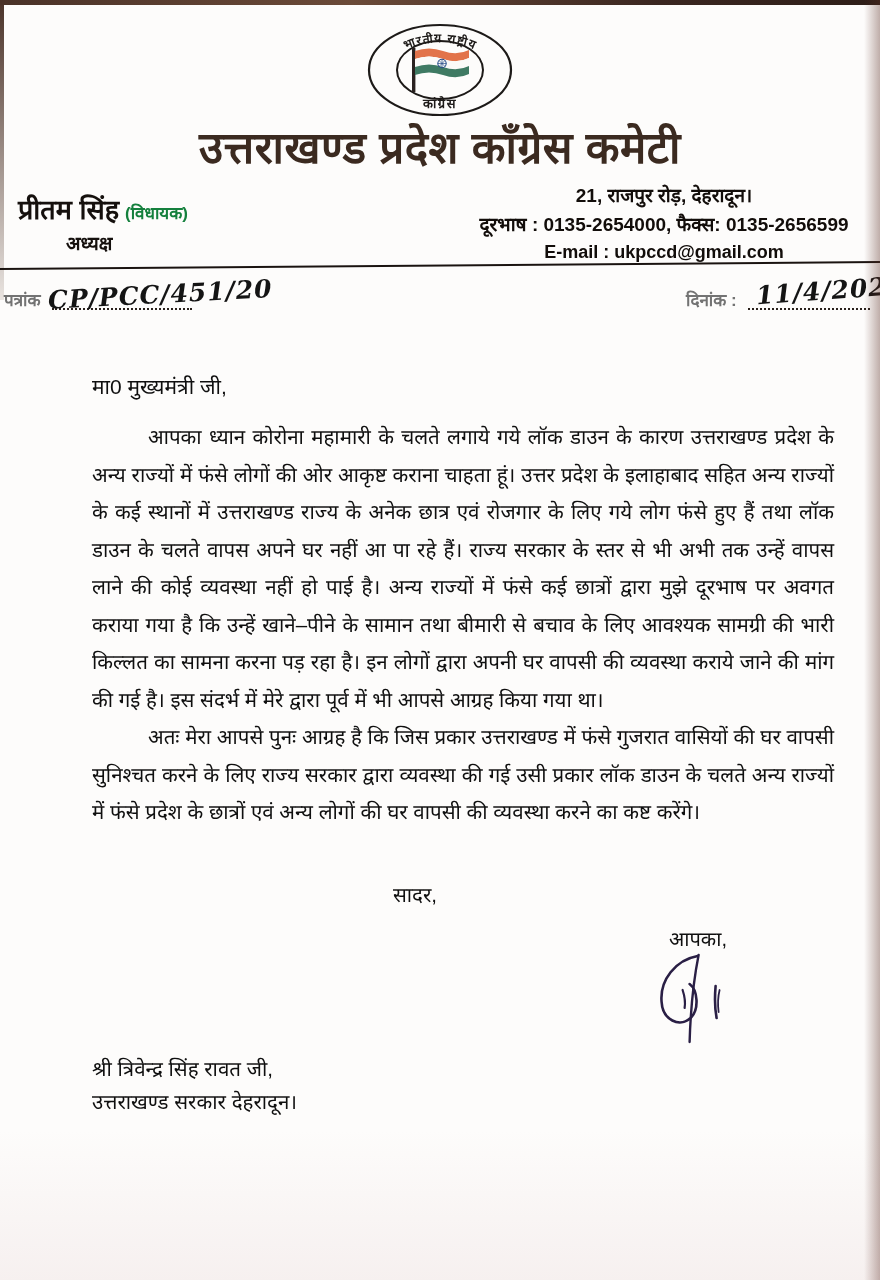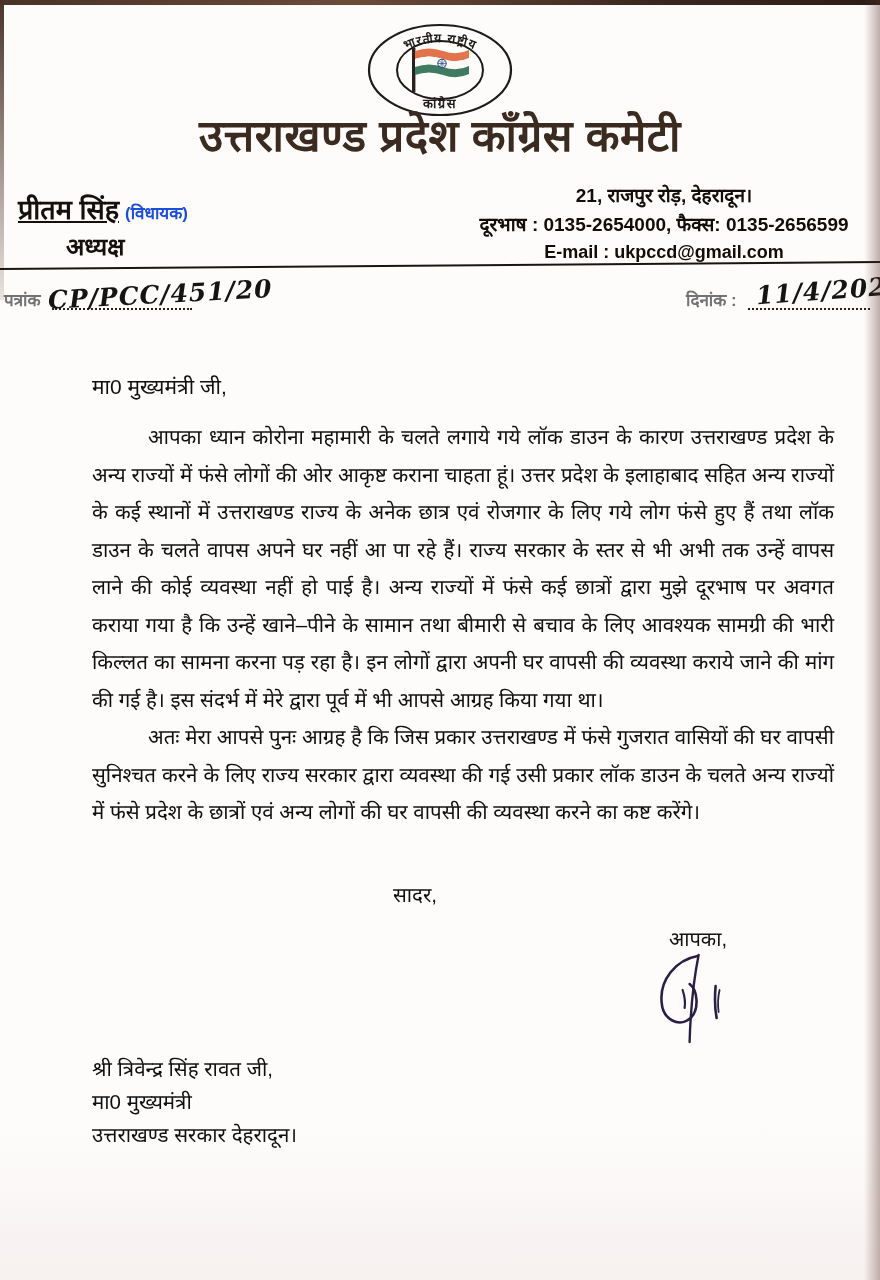--- a/index.html
+++ b/index.html
@@ -49,21 +49,21 @@
     position: absolute;
     left: 366px;
     top: 22px;
     width: 148px;
     height: 96px;
   }
   .logo svg { display: block; }
 
   .org-title {
     position: absolute;
-    top: 104px;
+    top: 116px;
     left: 0;
     width: 880px;
     text-align: center;
     font-family: "Liberation Sans", "DejaVu Sans", sans-serif;
     font-size: 44px;
     font-weight: 700;
     letter-spacing: 0.5px;
     color: #3b2a20;
     white-space: nowrap;
   }
@@ -72,31 +72,30 @@
     position: absolute;
     left: 18px;
     top: 192px;
     line-height: 1.35;
   }
   .officer-name {
     font-size: 27px;
     font-weight: 700;
     color: #15100d;
     display: inline;
-    text-decoration: underline;
   }
   .officer-role-paren {
     font-size: 17px;
     font-weight: 700;
-    color: #1d4ed8;
+    color: #15803d;
     display: inline;
     margin-left: 6px;
   }
   .officer-post {
-    font-size: 24px;
+    font-size: 19px;
     font-weight: 700;
     color: #15100d;
     margin-top: 3px;
     margin-left: 48px;
   }
 
   .contact-block {
     position: absolute;
     right: 6px;
     top: 182px;
@@ -329,19 +328,18 @@
           <path d="M47 44 C 49 50, 50 56, 49 62" stroke-width="2.2"></path>
           <path d="M80 40 C 79 52, 79 62, 81 72" stroke-width="2.6"></path>
           <path d="M84 44 C 82 52, 82 58, 83 66" stroke-width="1.8"></path>
         </g>
       </svg>
     </div>
   </div>
 
   <div class="addressee">
     <div>श्री त्रिवेन्द्र सिंह रावत जी,</div>
-    <div>मा0 मुख्यमंत्री</div>
     <div>उत्तराखण्ड सरकार देहरादून।</div>
   </div>
 
   <div class="scan-tint-right"></div>
   <div class="scan-tint-bottom"></div>
 </div>
 
 </body></html>

